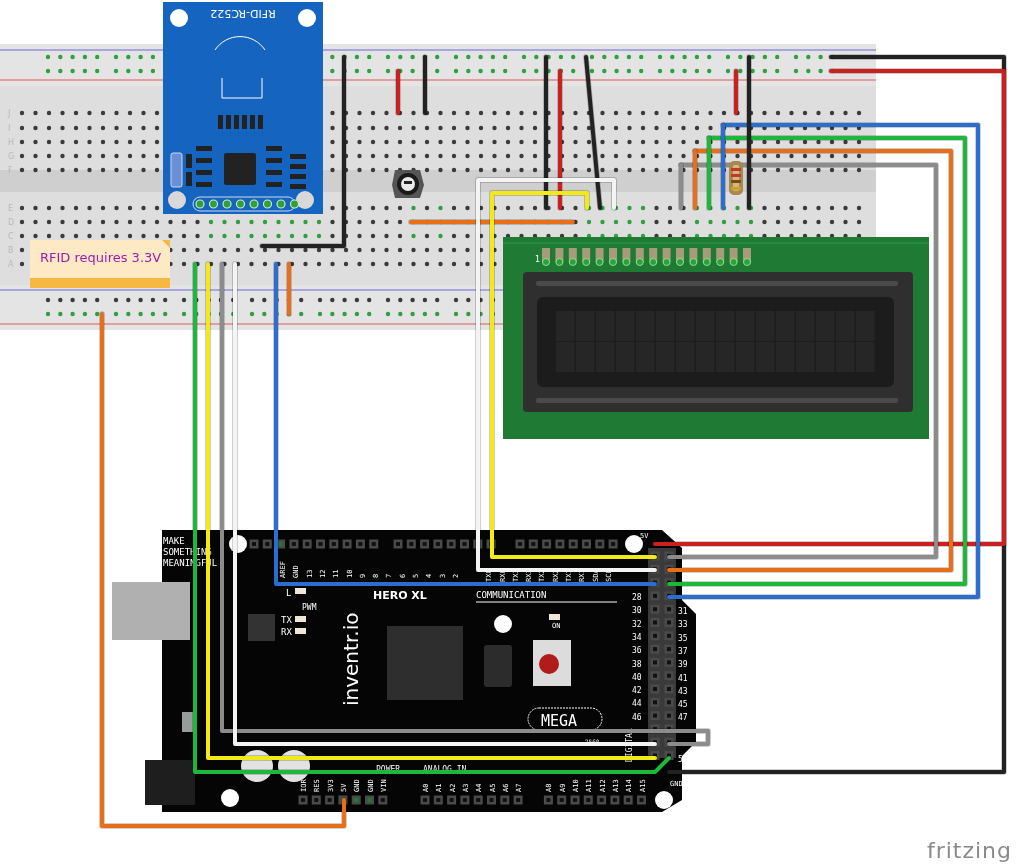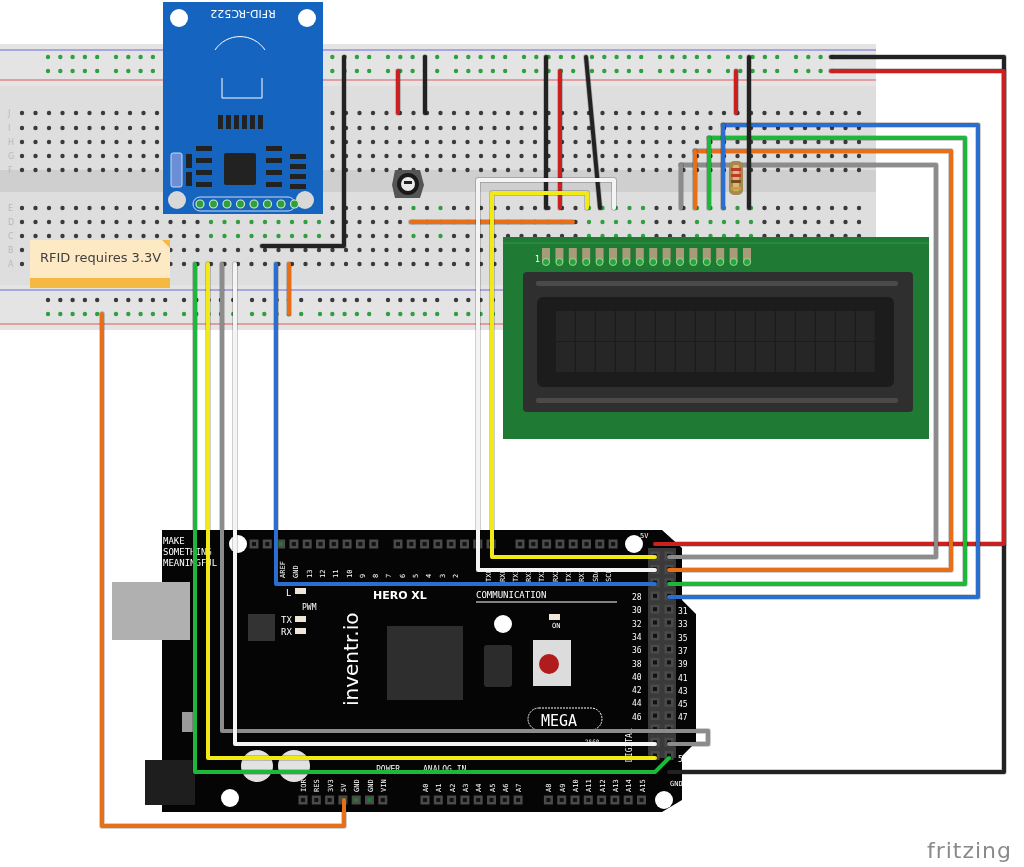--- a/index.html
+++ b/index.html
@@ -1,19 +1,19 @@
 <!DOCTYPE html>
 <html><head>
 <meta charset="utf-8">
 <style>
   html, body { margin:0; padding:0; background:#ffffff; }
   body { width:1024px; height:867px; position:relative; overflow:hidden; font-family:"DejaVu Sans", sans-serif; }
   #stage { position:absolute; left:0; top:0; width:1024px; height:867px; }
   .note { position:absolute; left:30px; top:240px; width:140px; height:48px; background:#fde9c4; border-bottom:10px solid #f5b942; box-sizing:border-box; }
-  .note-text { position:absolute; left:10px; top:10px; font-size:13px; color:#404040; font-family:"DejaVu Sans", sans-serif; }
+  .note-text { position:absolute; left:10px; top:10px; font-size:13px; color:#a21caf; font-family:"DejaVu Sans", sans-serif; }
   .note-corner { position:absolute; right:0; top:0; width:0; height:0; border-left:8px solid transparent; border-top:8px solid #f5b942; }
   .brand { position:absolute; right:12px; bottom:4px; font-size:22px; color:#8a8a8a; font-family:"DejaVu Sans", sans-serif; letter-spacing:1px; }
   .board-label { font-family:"DejaVu Sans Mono", monospace; fill:#ffffff; }
   .bb-label { font-family:"DejaVu Sans", sans-serif; fill:#b8b8b8; font-size:8px; }
 </style>
 </head>
 <body>
 
 <svg id="stage" xmlns="http://www.w3.org/2000/svg" width="1024" height="867" viewBox="0 0 1024 867">
 

